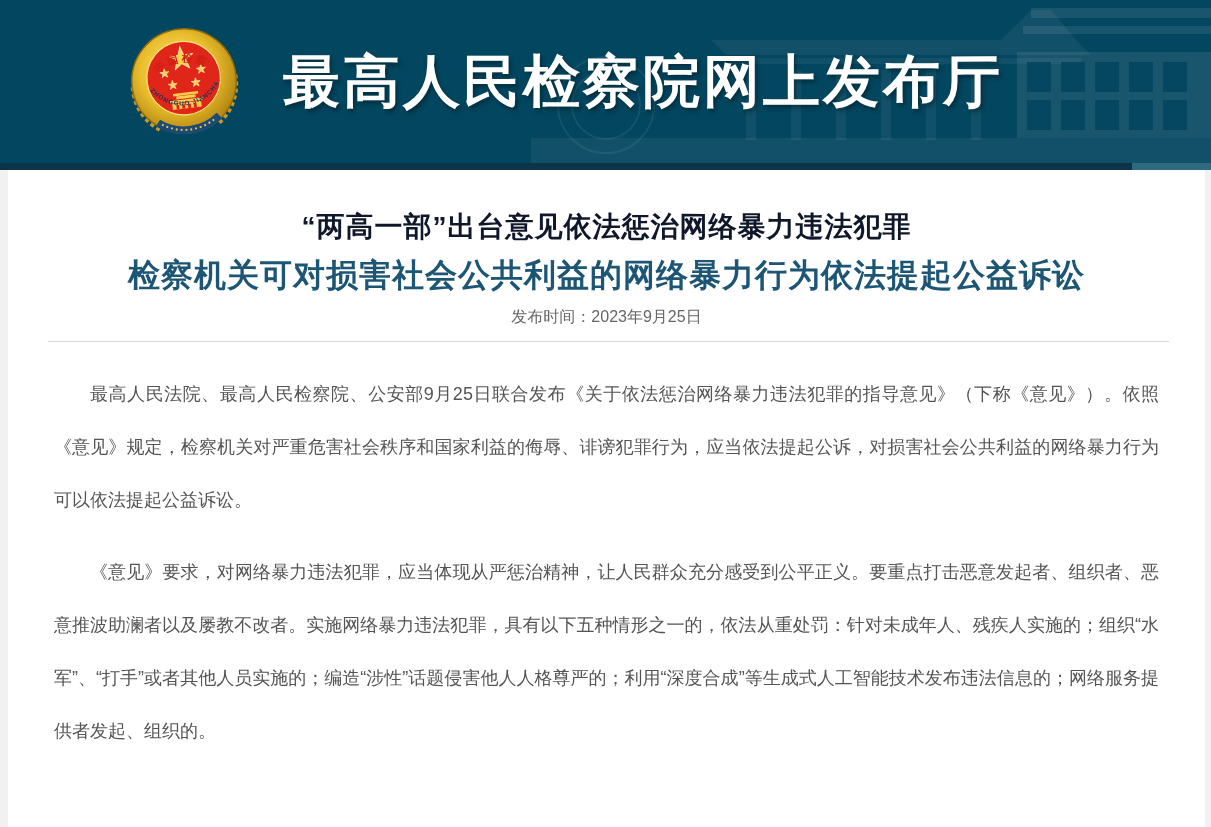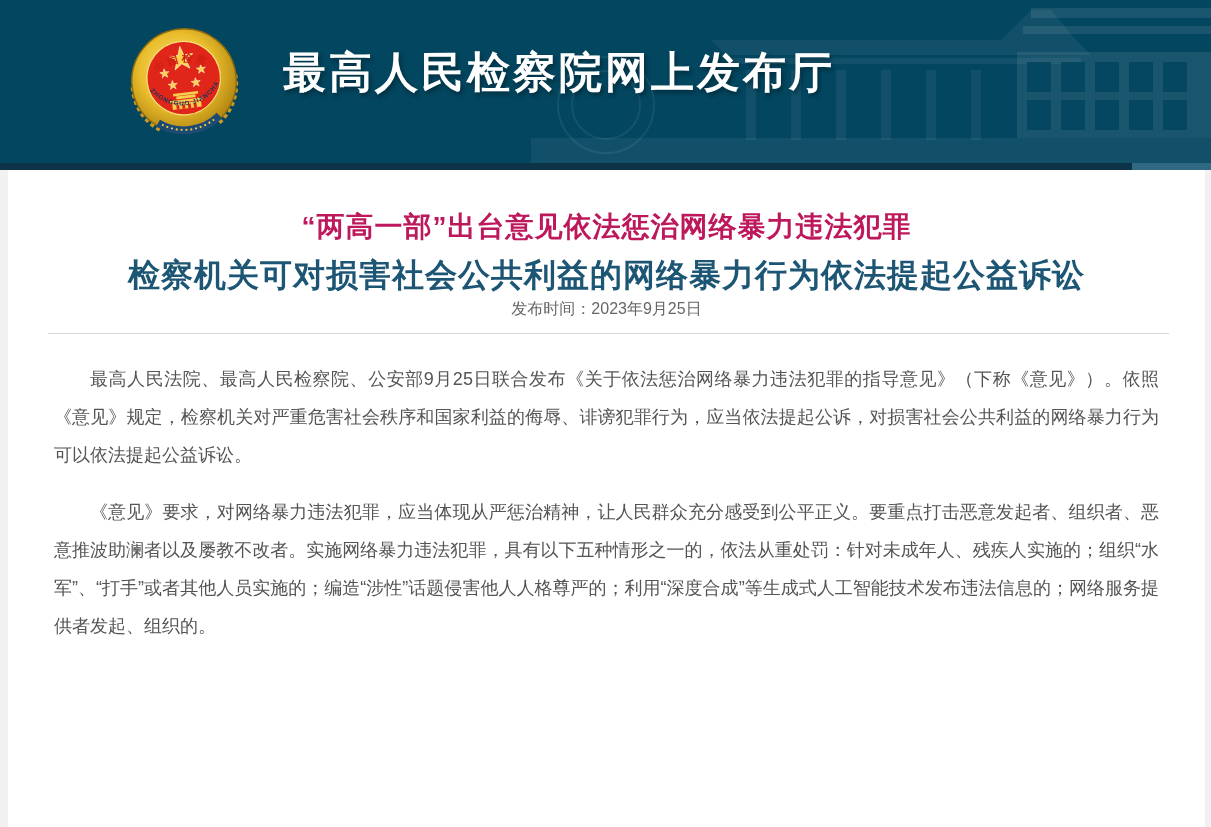--- a/index.html
+++ b/index.html
@@ -35,67 +35,67 @@
     left: 126px; top: 20px;
     width: 116px; height: 122px;
     transform: rotate(-7deg);
   }
   .banner-title {
     position: absolute;
     left: 283px; top: 44px;
     color: #ffffff;
     font-family: "Liberation Serif", "DejaVu Serif", serif;
     font-weight: bold;
-    font-size: 43px;
+    font-size: 57px;
     letter-spacing: 3px;
     white-space: nowrap;
     text-shadow: 2px 3px 4px rgba(0,0,0,0.35);
   }
 
   
   .content {
     background: #ffffff;
     margin: 0 6px 0 8px;
     height: 657px;
     padding-top: 40px;
     overflow: hidden;
   }
   .article-title {
-    color: #be185d;
+    color: #0f172a;
     font-size: 28px;
     font-weight: bold;
     text-align: center;
     letter-spacing: 1px;
     line-height: 34px;
   }
   .article-subtitle {
     color: #1d5674;
     font-size: 32px;
     font-weight: bold;
     text-align: center;
     letter-spacing: 1px;
     margin-top: 16px;
     line-height: 30px;
   }
   .pub-date {
     color: #666666;
     font-size: 16px;
     text-align: center;
-    margin-top: 9px;
+    margin-top: 17px;
   }
   .divider {
     border: none;
     border-top: 1px solid #d9d9d9;
     margin: 13px 36px 0 40px;
   }
   .paragraphs { padding: 7px 46px 20px 46px; }
   .paragraphs p {
     color: #545454;
     font-size: 18px;
-    line-height: 38px;
+    line-height: 53px;
     text-indent: 2em;
     text-align: justify;
     margin-top: 19px;
   }
 </style>
 </head>
 <body>
 
 <header class="banner">
 

